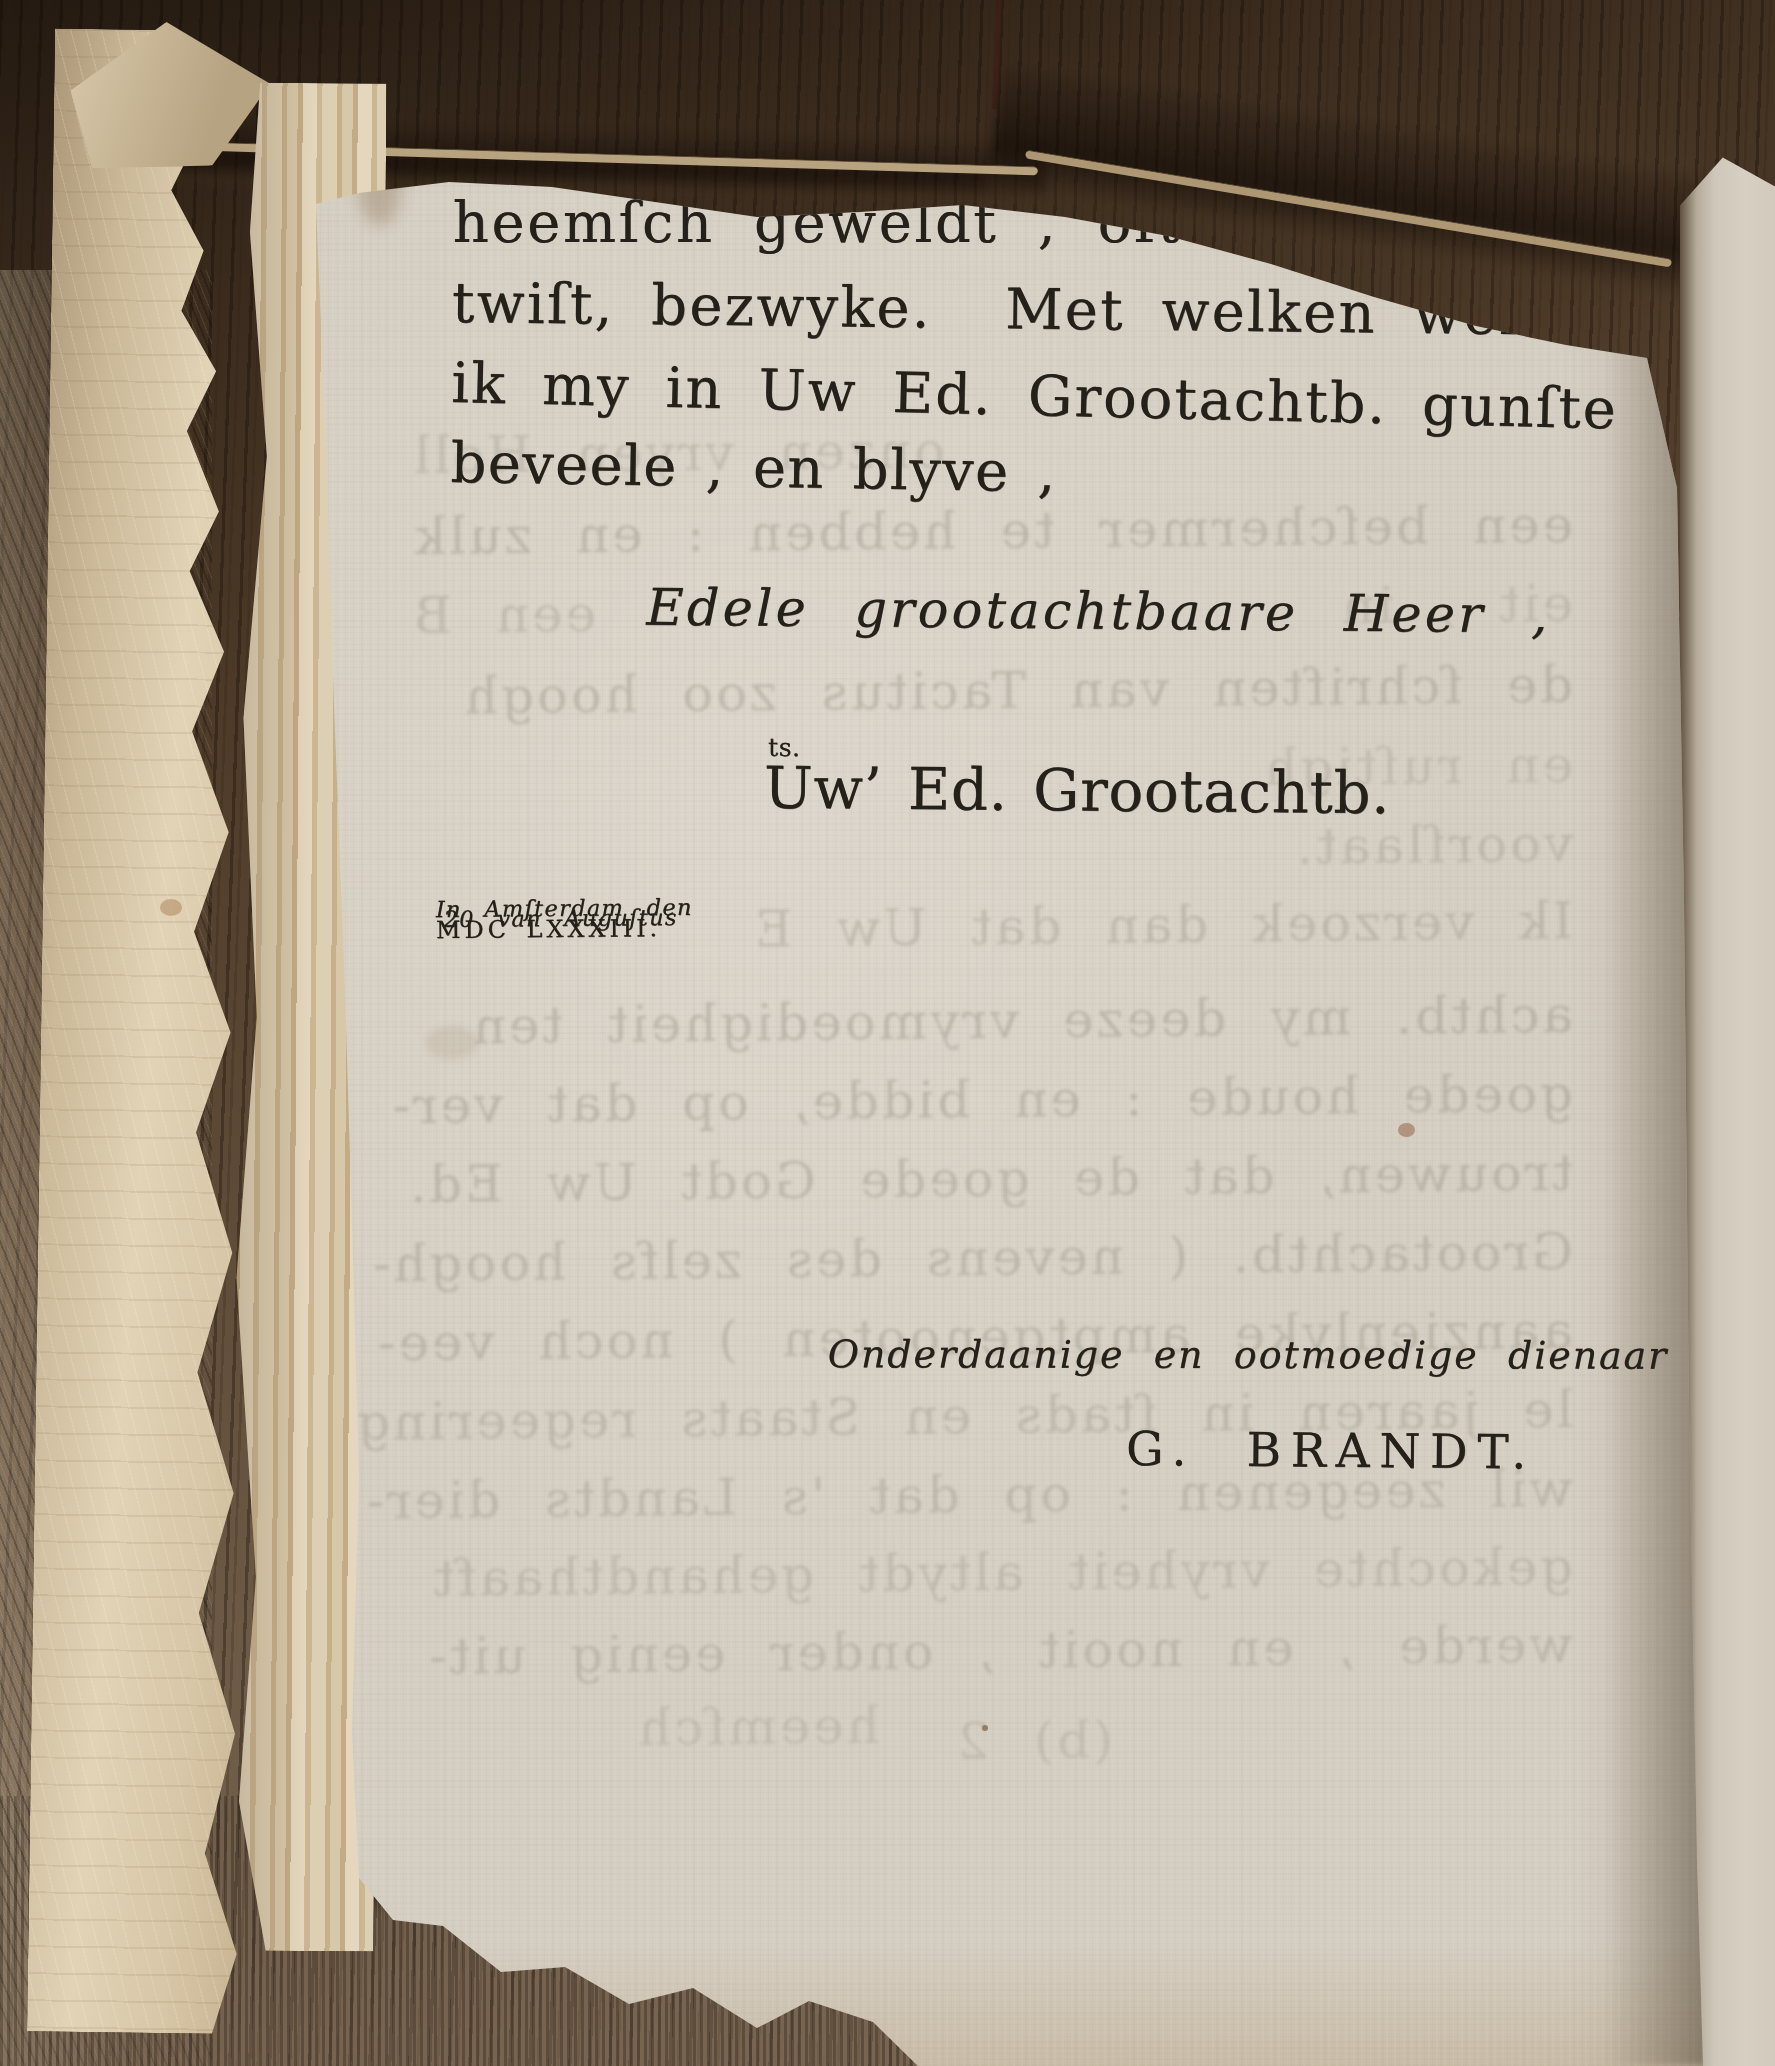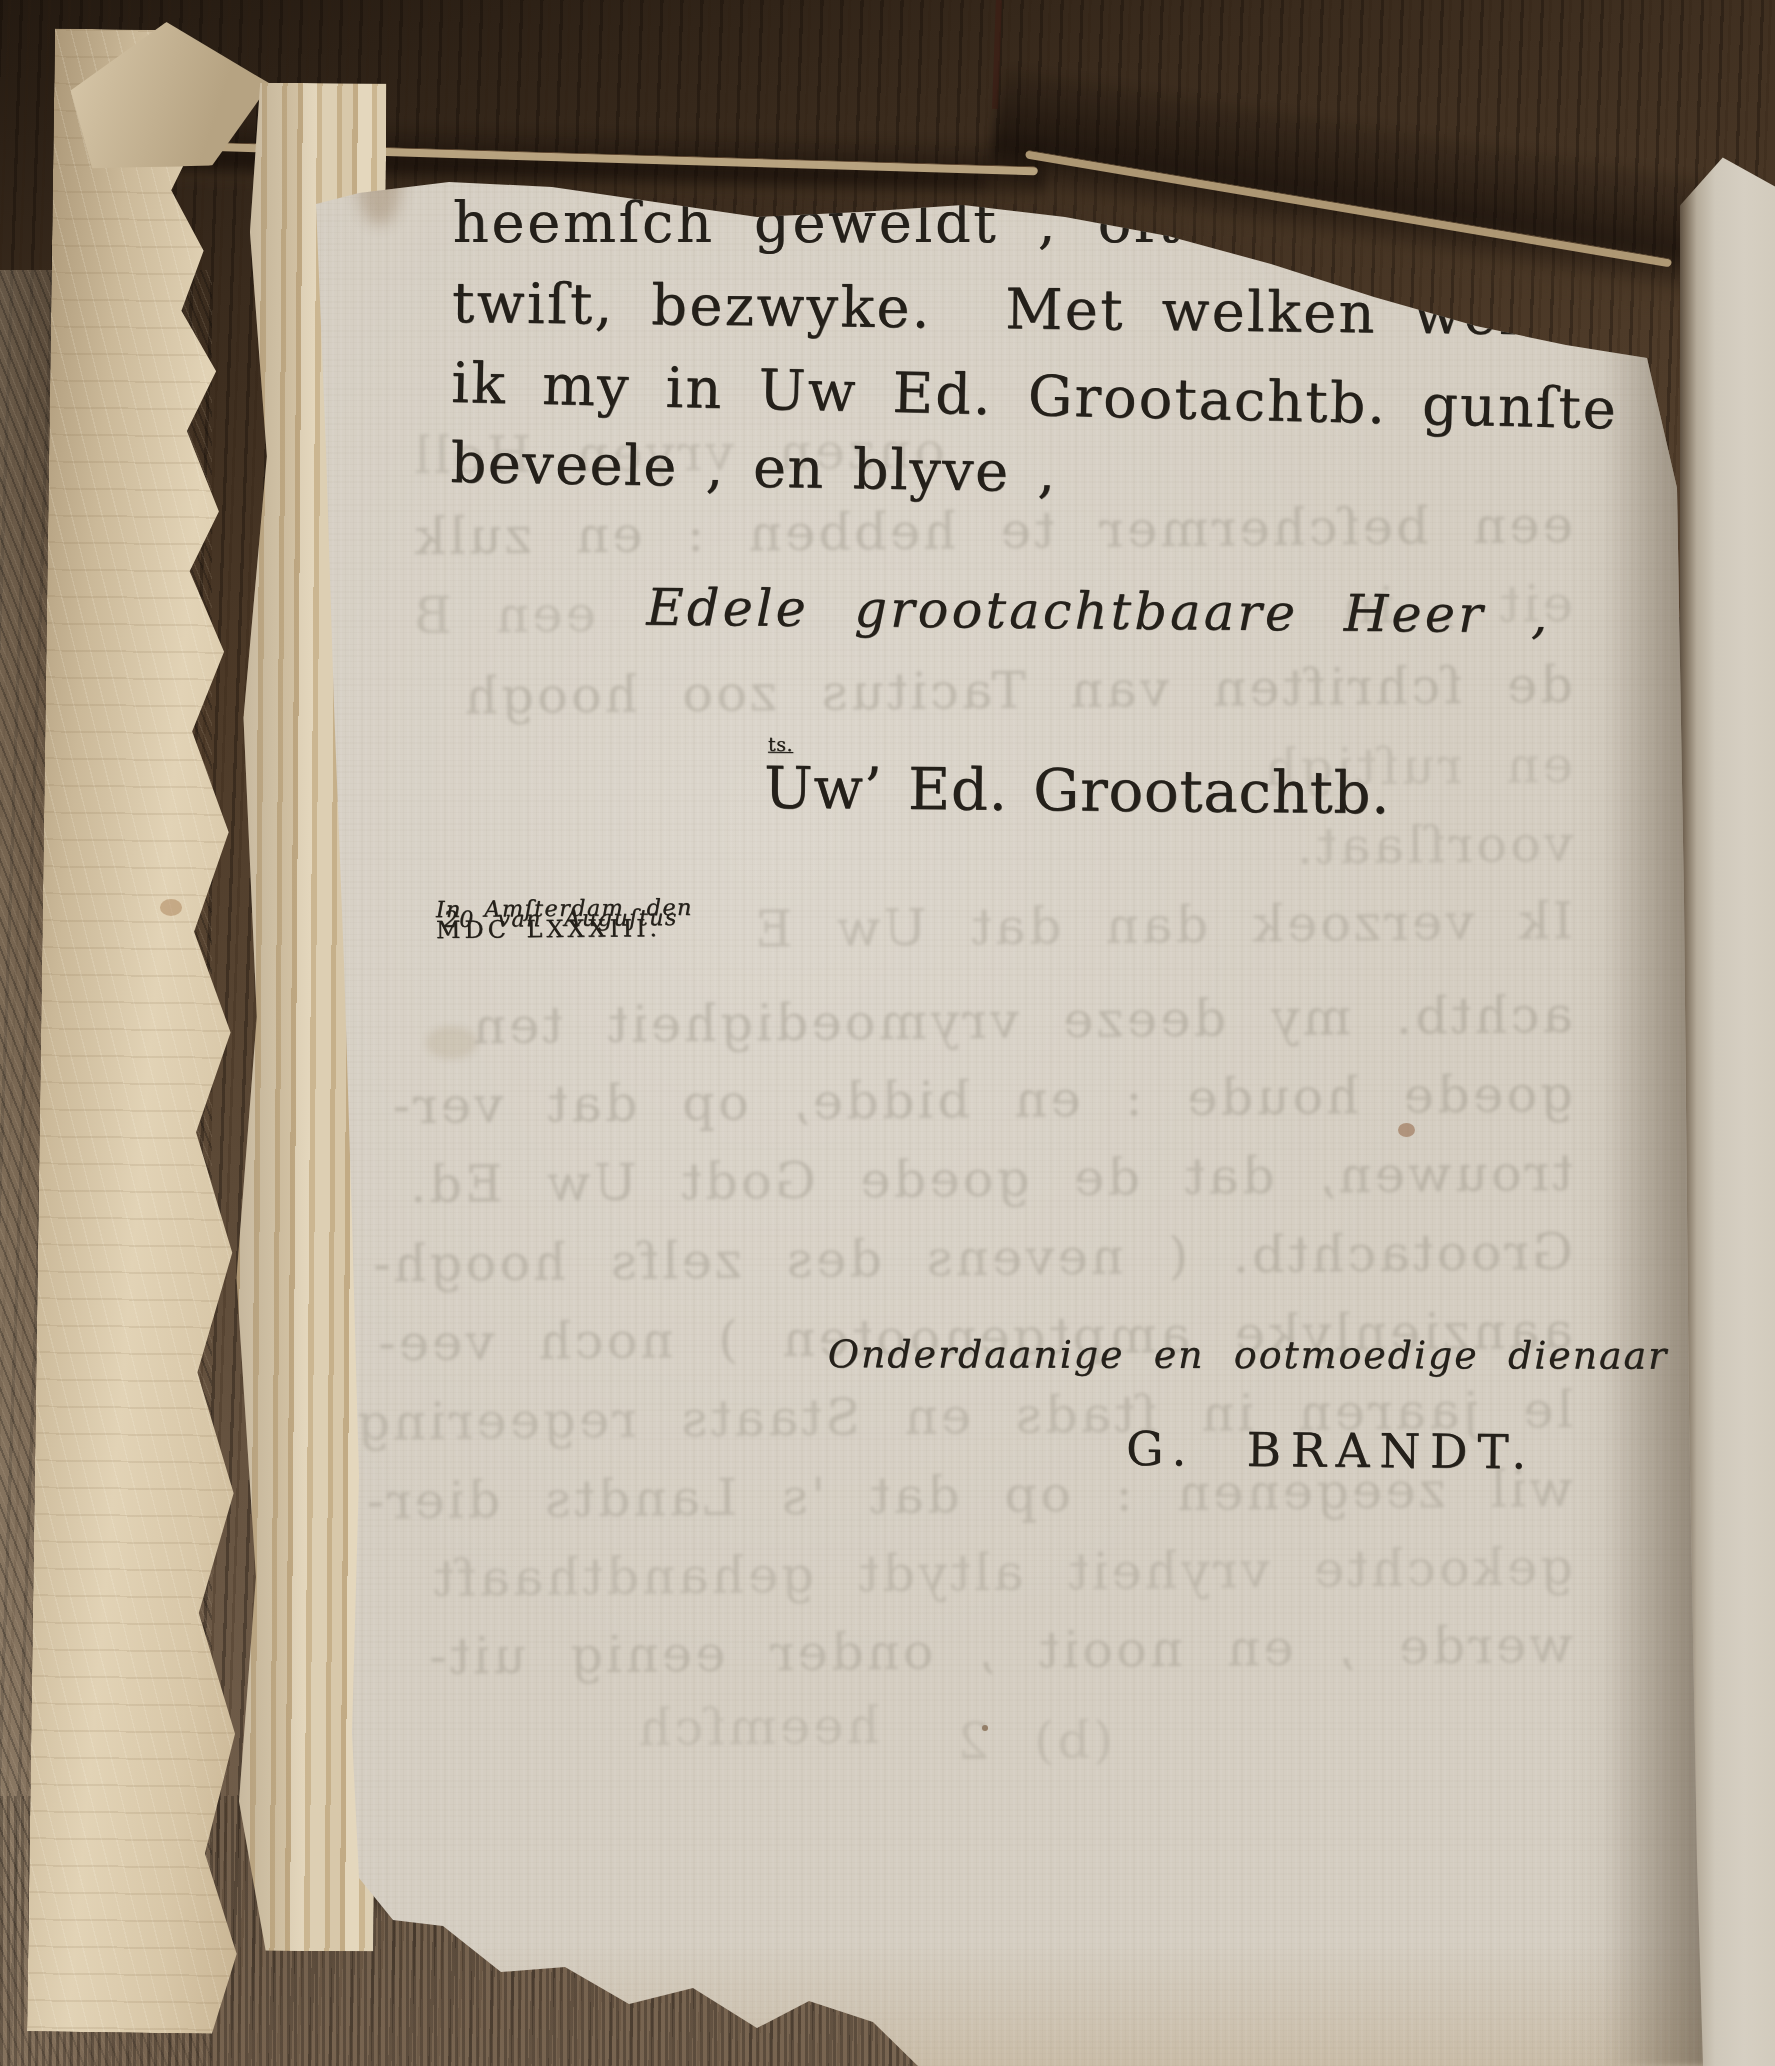--- a/index.html
+++ b/index.html
@@ -106,21 +106,21 @@
   .text-layer div{white-space:pre;line-height:1;
     text-shadow:0.4px 0.4px 0 rgba(36,32,26,.55), -0.2px -0.2px 0 rgba(36,32,26,.3);}
   .para-line{left:453px;font-size:56px;transform-origin:left center;}
   .para-line:nth-child(1){top:195px;letter-spacing:2.6px;word-spacing:19px;transform:rotate(-.5deg);}
   .para-line:nth-child(2){top:275px;letter-spacing:2.2px;word-spacing:16.7px;transform:rotate(.15deg);}
   .para-line:nth-child(3){top:355px;letter-spacing:1.9px;word-spacing:15.4px;transform:rotate(.8deg);}
   .para-line:nth-child(4){top:435px;letter-spacing:1.3px;word-spacing:9px;transform:rotate(.4deg);}
   .salutation{left:650px;top:580px;font-size:51px;font-style:italic;
     letter-spacing:3.2px;word-spacing:26px;}
   .closing{left:769px;top:756px;font-size:58px;letter-spacing:0.6px;word-spacing:6.4px;}
-  .closing sup{font-size:19px;position:relative;top:-24.4px;left:3.9px;letter-spacing:0.6px;text-decoration:underline;}
+  .closing sup{font-size:25px;position:relative;top:-24.4px;left:3.9px;letter-spacing:0.6px;}
   .dateline{left:442px;top:877px;transform:rotate(-1deg);}
   .dateline div{position:relative;font-size:22.5px;font-style:italic;letter-spacing:1.3px;
     word-spacing:14px;margin-bottom:5.1px;}
   .dateline div:nth-child(2){left:7.7px;}
   .dateline div:nth-child(3){font-style:normal;font-size:24px;letter-spacing:3.9px;word-spacing:5.1px;}
   .signoff{left:838px;top:1329px;font-size:38px;font-style:italic;
     letter-spacing:1.9px;word-spacing:15.4px;transform:rotate(-.4deg);}
   .signature{left:1137px;top:1419px;font-size:47px;letter-spacing:9.6px;word-spacing:26px;}
 </style>
 </head>

